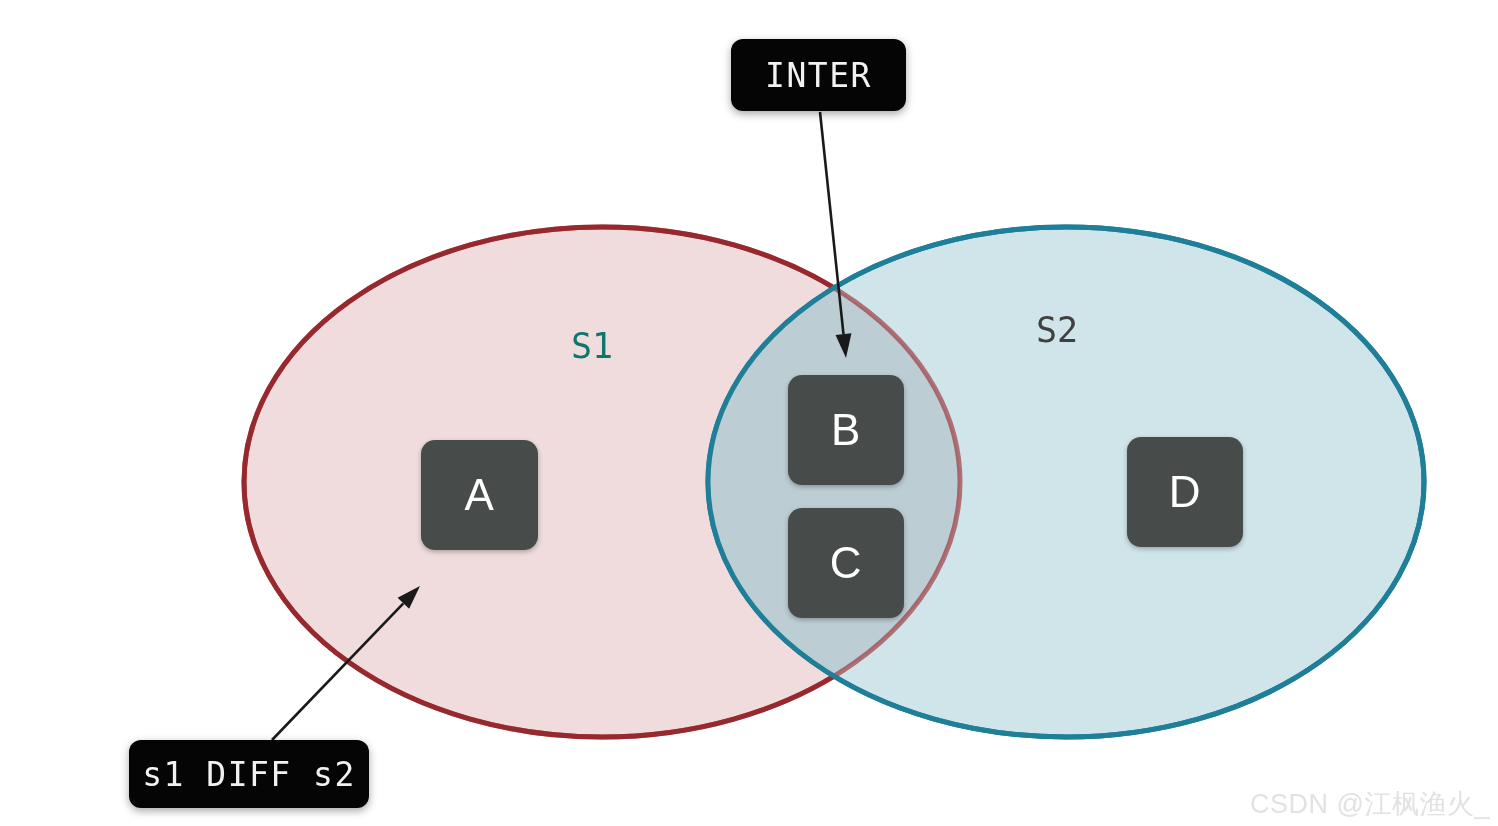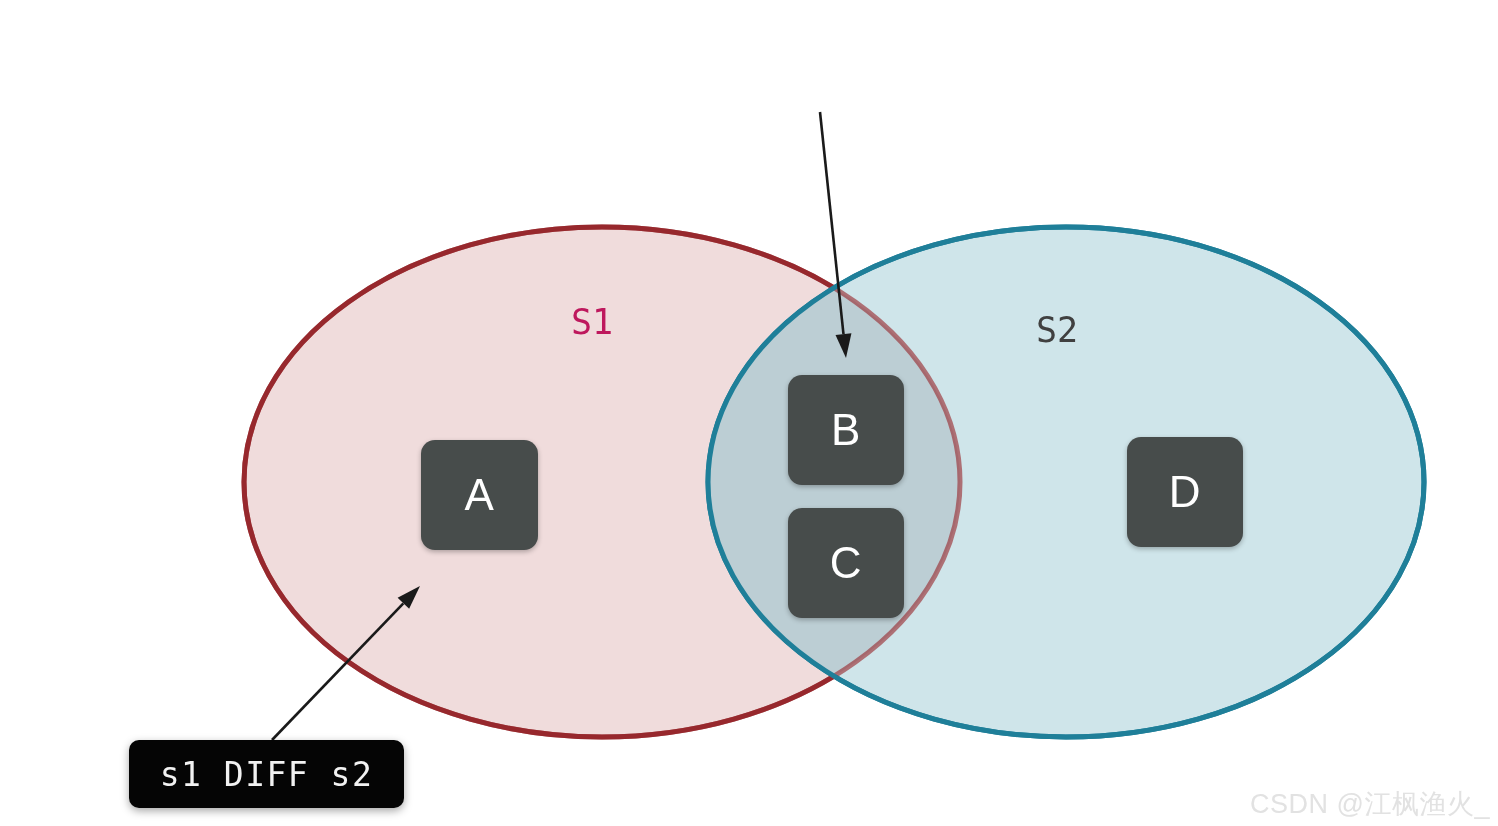--- a/index.html
+++ b/index.html
@@ -111,25 +111,26 @@
       <line id="arrow-inter-line" x1="820" y1="112" x2="843.4774646226406" y2="334.13293450652196" stroke="#1a1a1a" stroke-width="2.6"></line>
       <polygon id="arrow-inter-head" points="846,358 835.5217761248146,334.97377963230844 851.4331531204666,333.2920893807355" fill="#1a1a1a"></polygon>
     </g>
 
     <g id="arrow-diff">
       <line id="arrow-diff-line" x1="272" y1="740" x2="403.36988254209416" y2="603.304311408902" stroke="#1a1a1a" stroke-width="2.6"></line>
       <polygon id="arrow-diff-head" points="420,586 409.1379863450615,608.8476838948706 397.6017787391268,597.7609389229334" fill="#1a1a1a"></polygon>
     </g>
   </svg>
 
-  <div class="set-label" id="label-s1" style="left: 571px; top: 302px; color: #be185d;">S1</div>
+  <div class="set-label" id="label-s1" style="left: 571px; top: 326px; color: #0f766e;">S1</div>
   <div class="set-label" id="label-s2" style="left: 1036px; top: 310px; color: #404040;">S2</div>
 
   <div class="element-box" id="box-a" style="left: 421px; top: 440px; width: 117px; height: 110px; font-size: 44px; background: rgb(71, 76, 75); color: rgb(255, 255, 255); border-radius: 14px;">A</div>
   <div class="element-box" id="box-b" style="left: 788px; top: 375px; width: 116px; height: 110px; font-size: 44px; background: rgb(71, 76, 75); color: rgb(255, 255, 255); border-radius: 14px;">B</div>
   <div class="element-box" id="box-c" style="left: 788px; top: 508px; width: 116px; height: 110px; font-size: 44px; background: rgb(71, 76, 75); color: rgb(255, 255, 255); border-radius: 14px;">C</div>
   <div class="element-box" id="box-d" style="left: 1127px; top: 437px; width: 116px; height: 110px; font-size: 44px; background: rgb(71, 76, 75); color: rgb(255, 255, 255); border-radius: 14px;">D</div>
 
-  <div class="callout" id="callout-diff" style="left:129px; top:740px; width:275px; height:68px;border-radius:10px;">s1 DIFF s2</div>
+  <div class="callout" id="callout-inter" style="left:731px; top:39px; width:175px; height:72px;">INTER</div>
+  <div class="callout" id="callout-diff" style="left:129px; top:740px; width:240px; height:68px;">s1 DIFF s2</div>
 
   <div class="watermark" id="watermark">CSDN @江枫渔火_</div>
 
 </div>
 
 </body></html>

